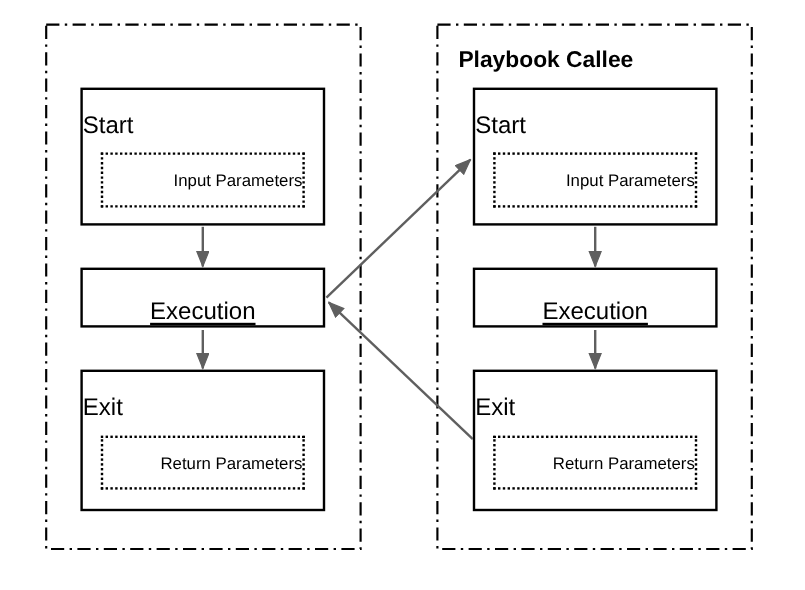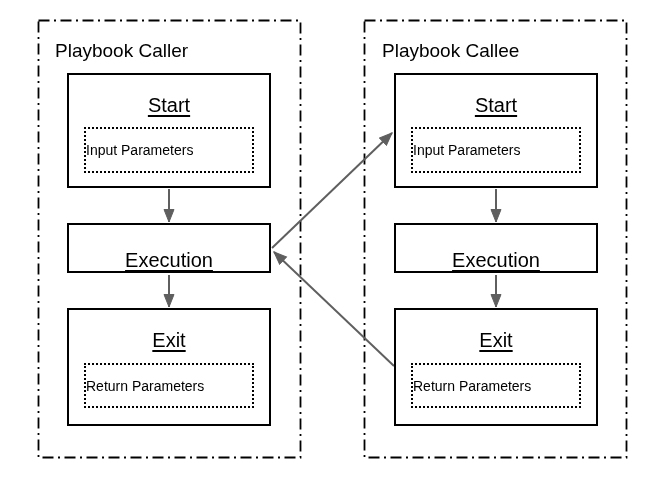--- a/index.html
+++ b/index.html
@@ -25,24 +25,22 @@
   .node {
     position: absolute;
     box-sizing: border-box;
     background: #ffffff;
     border: 2px solid #000000;
   }
   .node-title {
     position: absolute;
     left: 0; right: 0;
     top: 19px;
-    text-align: center;
     font-size: 20px;
     line-height: 22px;
-    text-decoration: underline;
     text-underline-offset: 3px;
   }
   .node.exec {
     display: flex;
     align-items: flex-end;
     justify-content: center;
   }
   .node.exec .node-title-center {
     font-size: 20px;
     line-height: 22px;
@@ -52,21 +50,21 @@
   .param-box {
     position: absolute;
     left: 15px;
     top: 52px;
     width: 170px;
     height: 46px;
     box-sizing: border-box;
     border: 2px dotted #000000;
     display: flex;
     align-items: center;
-    justify-content: flex-start;
+    justify-content: flex-end;
     font-size: 14px;
     line-height: 16px;
     white-space: nowrap;
   }
 </style>
 </head>
 <body>
 
 <div class="canvas">
 
@@ -82,41 +80,40 @@
 
     <line x1="169" y1="189" x2="169" y2="222" stroke="#5f5f5f" stroke-width="2" marker-end="url(#ah)"></line>
     <line x1="169" y1="275" x2="169" y2="307" stroke="#5f5f5f" stroke-width="2" marker-end="url(#ah)"></line>
     <line x1="496" y1="189" x2="496" y2="222" stroke="#5f5f5f" stroke-width="2" marker-end="url(#ah)"></line>
     <line x1="496" y1="275" x2="496" y2="307" stroke="#5f5f5f" stroke-width="2" marker-end="url(#ah)"></line>
 
     <line x1="272" y1="248" x2="392" y2="133" stroke="#5f5f5f" stroke-width="2" marker-end="url(#ah)"></line>
     <line x1="394" y1="366" x2="274" y2="252" stroke="#5f5f5f" stroke-width="2" marker-end="url(#ah)"></line>
   </svg>
 
-  <div class="group-title" style="left:55px; top:41px;">Playbook Caller</div>
 
   <div class="node" style="left:67px; top:73px; width:204px; height:115px;">
     <div class="node-title">Start</div>
     <div class="param-box">
       <span>Input Parameters</span>
     </div>
   </div>
 
   <div class="node exec" style="left:67px; top:223px; width:204px; height:50px;">
     <span class="node-title-center">Execution</span>
   </div>
 
   <div class="node" style="left:67px; top:308px; width:204px; height:118px;">
     <div class="node-title">Exit</div>
     <div class="param-box" style="top:53px; height:45px;">
       <span>Return Parameters</span>
     </div>
   </div>
 
-  <div class="group-title" style="left:382px; top:41px;">Playbook Callee</div>
+  <div class="group-title" style="left:382px; top:41px;font-weight:bold;">Playbook Callee</div>
 
   <div class="node" style="left:394px; top:73px; width:204px; height:115px;">
     <div class="node-title">Start</div>
     <div class="param-box">
       <span>Input Parameters</span>
     </div>
   </div>
 
   <div class="node exec" style="left:394px; top:223px; width:204px; height:50px;">
     <span class="node-title-center">Execution</span>

